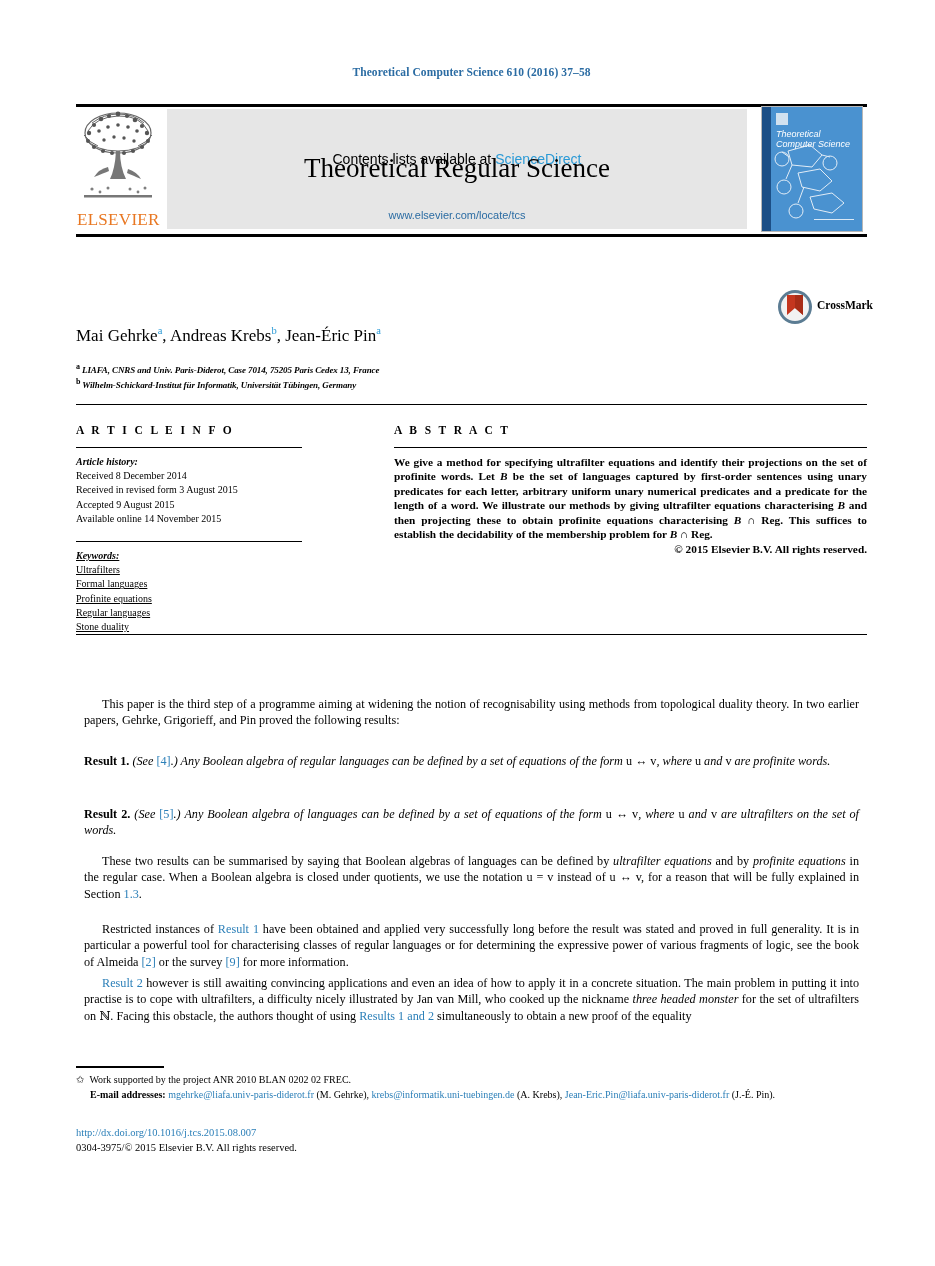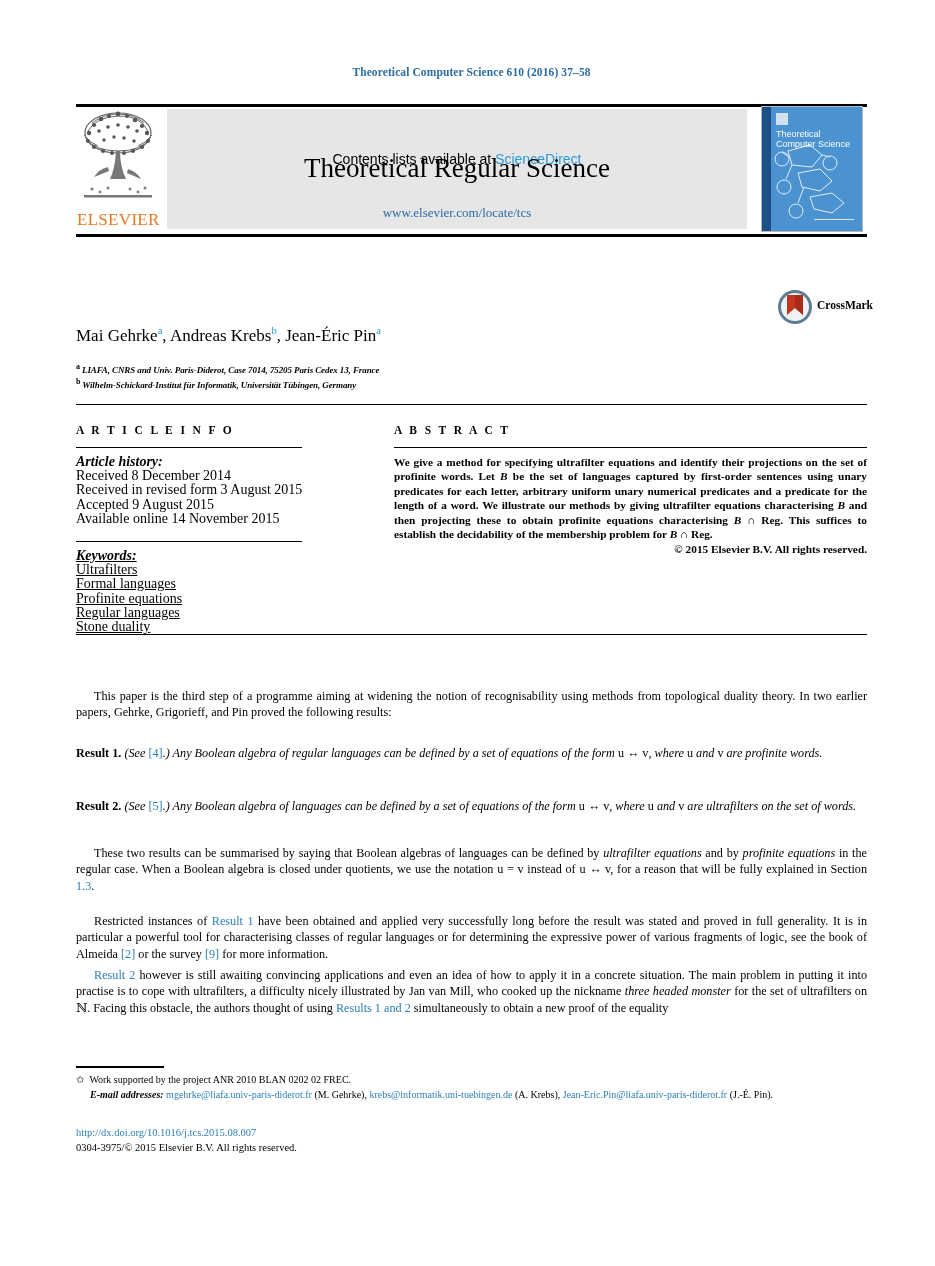--- a/index.html
+++ b/index.html
@@ -78,33 +78,34 @@
   .banner .contents .sd { color: #2b9ad6; }
   .banner .jtitle {
     position: absolute; left:0; top: 44px; width:100%;
     text-align: center;
     font-size: 27px;
     font-family: "Liberation Serif", serif;
   }
   .banner .jurl {
     position: absolute; left:0; bottom: 8px; width:100%;
     text-align: center;
-    font-size: 13px;
+    font-size: 11px;
     color: #2b6ca3;
-    font-family: Liberation Serif, serif;
+    font-family: Liberation Sans, sans-serif;
     margin-top: 44px;
   }
 
   .cover {
     position: absolute;
     left: 757px; top: 106px;
     width: 100px; height: 124px;
     border: 1px solid #b7b7b7;
     background: #2f78bd;
     overflow: hidden;
+    font-style: italic;
   }
 
   
   .title {
     position: absolute;
     left: 72px; top: 285px;
     width: 640px;
     font-size: 21px;
     font-family: "Liberation Serif", serif;
   }
@@ -165,21 +166,21 @@
 
   .hairline { position:absolute; height:1px; background:#000; }
   #hair-info { left: 72px; top: 447px; width: 226px; }
   #hair-abs  { left: 390px; top: 447px; width: 473px; }
   #hair-kw   { left: 72px; top: 541px; width: 226px; }
 
   .info-block {
     position: absolute;
     left: 72px;
     width: 250px;
-    font-size: 14px;
+    font-size: 10px;
     line-height: 14.2px;
   }
   #hist-block { top: 455px; }
   #kw-block { top: 549px; text-decoration: underline; }
   .info-block .lead { font-style: italic; font-weight: bold; }
 
   .abstract {
     position: absolute;
     left: 390px; top: 455px;
     width: 473px;
@@ -204,40 +205,40 @@
     line-height: 16.4px;
     text-align: justify;
   }
   #p-intro { top: 688px; }
   #res1 { top: 745px; }
   #res2 { top: 798px; }
   #p-sum { top: 845px; }
   #p-restr { top: 913px; }
   #p-res2 { top: 967px; }
 
-  .body p { margin: 0; }
+  .body p { margin: 8px; }
   .indent { text-indent: 18px; }
   .ital { font-style: italic; }
   .lnk { color: #2b7fb8; }
   .reslabel { font-weight: bold; }
 
   
   #foot-rule {
     position: absolute; left: 72px; top: 1066px;
     width: 88px; height: 2px; background: #000;
   }
   .footnote {
     position: absolute;
     left: 72px; top: 1073px;
     width: 791px;
     font-size: 10px;
     line-height: 14.5px;
   }
   .footnote .fnstar { font-size: 10px; }
-  .footnote .em { font-style: italic; font-weight: bold; }
+  .footnote .em { font-weight: bold; }
 
   .doi {
     position: absolute;
     left: 72px; top: 1127px;
     font-size: 10.5px;
     color: #2b7fb8;
   }
   .issn {
     position: absolute;
     left: 72px; top: 1142px;

